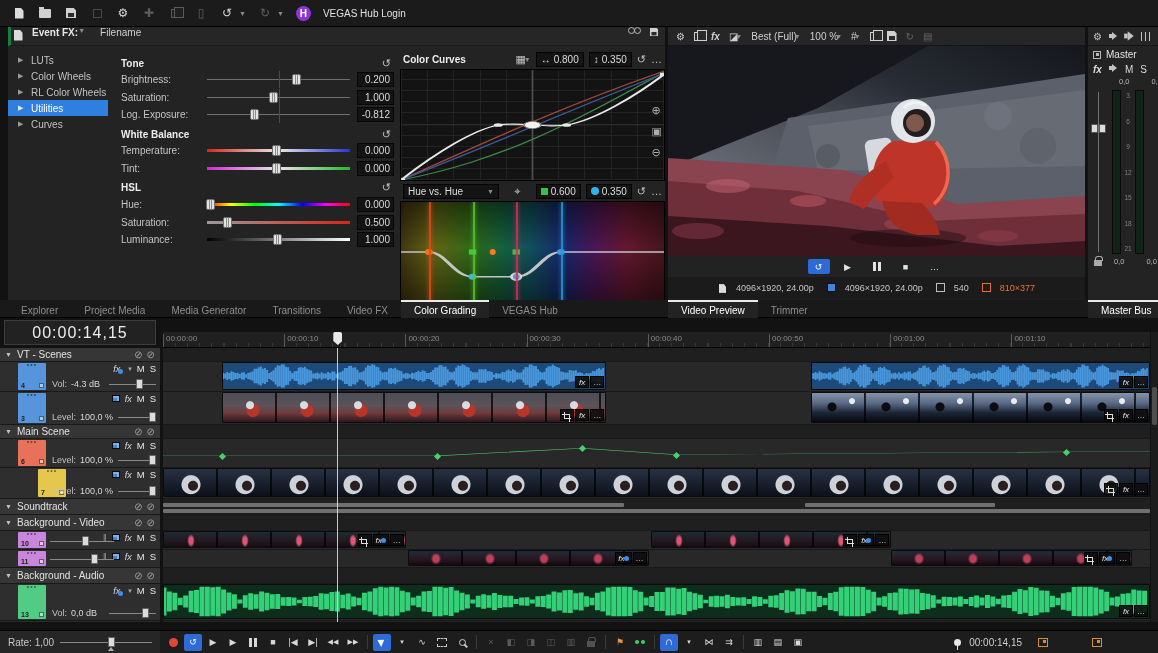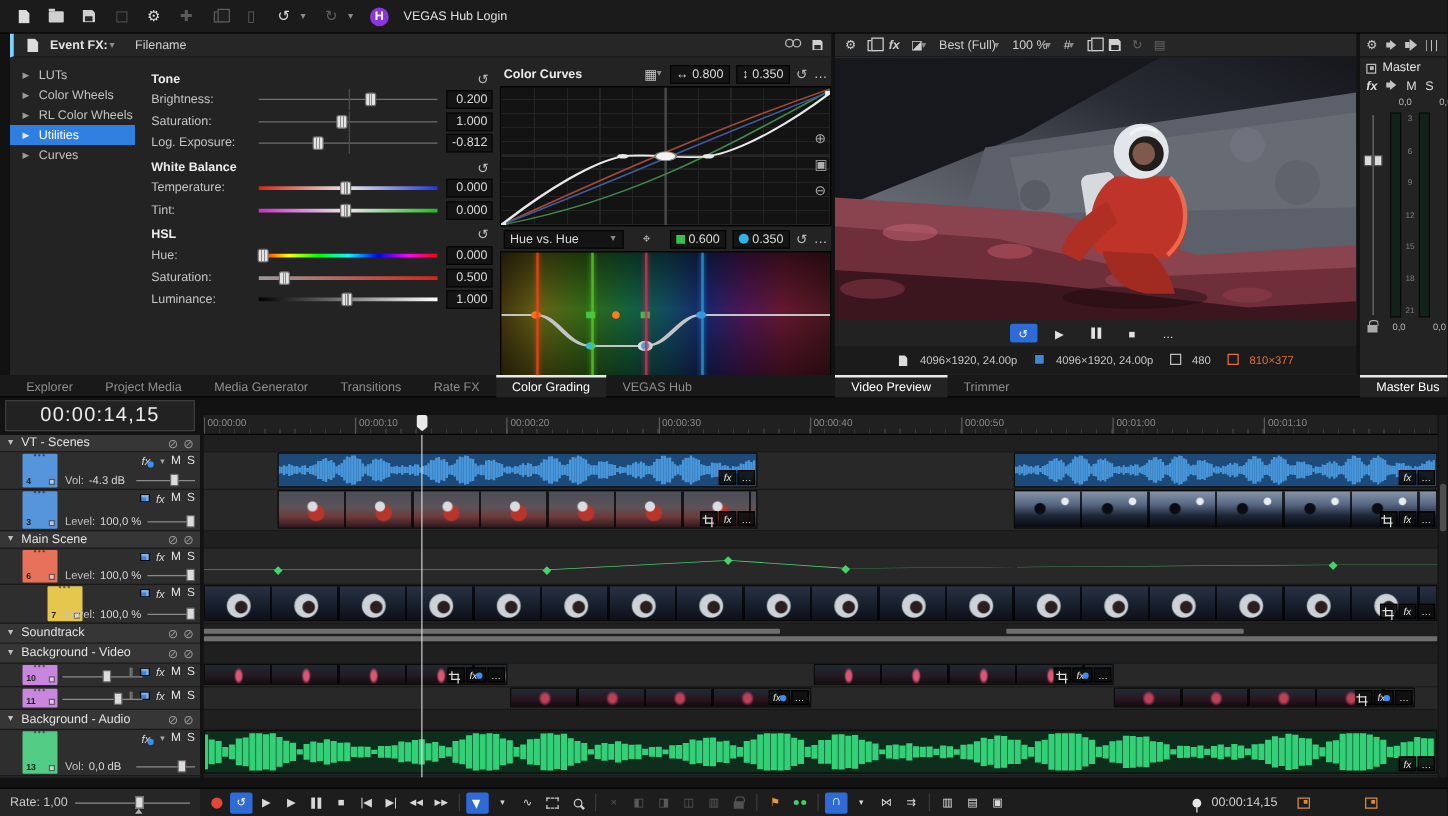--- a/index.html
+++ b/index.html
@@ -15,21 +15,21 @@
 .i-folder::before{content:'';position:absolute;top:-2px;left:0;width:5px;height:2px;background:#d0d0d0}
 .i-save{width:10px;height:10px;background:#d0d0d0;clip-path:polygon(0 0,78% 0,100% 22%,100% 100%,0 100%);position:relative}
 .i-save::after{content:'';position:absolute;left:2px;bottom:1px;width:6px;height:4px;background:#2a2a2a}
 .i-ext{width:9px;height:9px;border:1px solid #9a9a9a;position:relative}
 .i-copy{width:8px;height:9px;border:1px solid #cfcfcf;position:relative;background:#2a2a2a}
 .i-copy::after{content:'';position:absolute;left:2px;top:-3px;width:8px;height:9px;border:1px solid #cfcfcf;background:#2a2a2a}
 .hub-badge{width:15px;height:15px;border-radius:50%;background:#8d35d8;color:#fff;font-weight:bold;font-size:10px;display:flex;align-items:center;justify-content:center}
 #hub-label{color:#e0e0e0;font-size:10px}
 
 #grading{position:absolute;left:8px;top:27px;width:657px;height:273px;background:#232323}
-#eventfx-row{height:19px;background:#262626;border-left:3px solid #7dd3fc;border-bottom:1px solid #1a1a1a;display:flex;align-items:center;gap:7px;padding:0 8px;position:relative}
+#eventfx-row{height:19px;background:#262626;border-left:3px solid #15803d;border-bottom:1px solid #1a1a1a;display:flex;gap:7px;padding:0 0;position:relative}
 #eventfx-row b{color:#e6e6e6}
 .efx-ics{position:absolute;right:6px;display:flex;gap:8px;color:#b0b0b0}
 .i-glasses{width:13px;height:6px;position:relative}
 .i-glasses::before,.i-glasses::after{content:'';position:absolute;top:0;width:5px;height:5px;border:1px solid #b8b8b8;border-radius:50%}
 .i-glasses::before{left:0}.i-glasses::after{right:0}
 #sidebar{position:absolute;left:0;top:25px;width:100px;bottom:0}
 .sb-item{height:16px;display:flex;align-items:center;gap:7px;padding-left:10px;color:#c2c2c2;cursor:default}
 .sb-item.sel{background:#2f7fe0;color:#fff}
 .sb-arrow{font-size:7px;color:#9a9a9a;width:6px}
 .sb-item.sel .sb-arrow{color:#e8e8e8}
@@ -485,21 +485,21 @@
       <span class="pvi">
         <span class="i-doc" style="transform: scale(0.8);"></span>
         <span>4096×1920, 24.00p</span>
       </span>
       <span class="pvi">
         <span class="i-proj"></span>
         <span>4096×1920, 24.00p</span>
       </span>
       <span class="pvi">
         <span class="i-frame plain"></span>
-        <span>480</span>
+        <span>540</span>
       </span>
       <span class="pvi">
         <span class="i-frame or plain"></span>
         <span class="orange">810×377</span>
       </span>
     </div>
 </div>
 
 <div id="master">
   <div id="m-toolbar">
@@ -548,21 +548,21 @@
       </div>
   </div>
 </div>
 
 <div id="tabbar">
   <div class="tabs" id="tabs-left" style="left:8px">
       <div class="tab">Explorer</div>
       <div class="tab">Project Media</div>
       <div class="tab">Media Generator</div>
       <div class="tab">Transitions</div>
-      <div class="tab">Rate FX</div>
+      <div class="tab">Video FX</div>
       <div class="tab on">Color Grading</div>
       <div class="tab">VEGAS Hub</div>
     </div>
   <div class="tabs" id="tabs-right" style="left:668px">
       <div class="tab on">Video Preview</div>
       <div class="tab">Trimmer</div>
     </div>
   <div class="tabs" id="tabs-master" style="left:1088px">
       <div class="tab on">Master Bus</div>
     </div>

